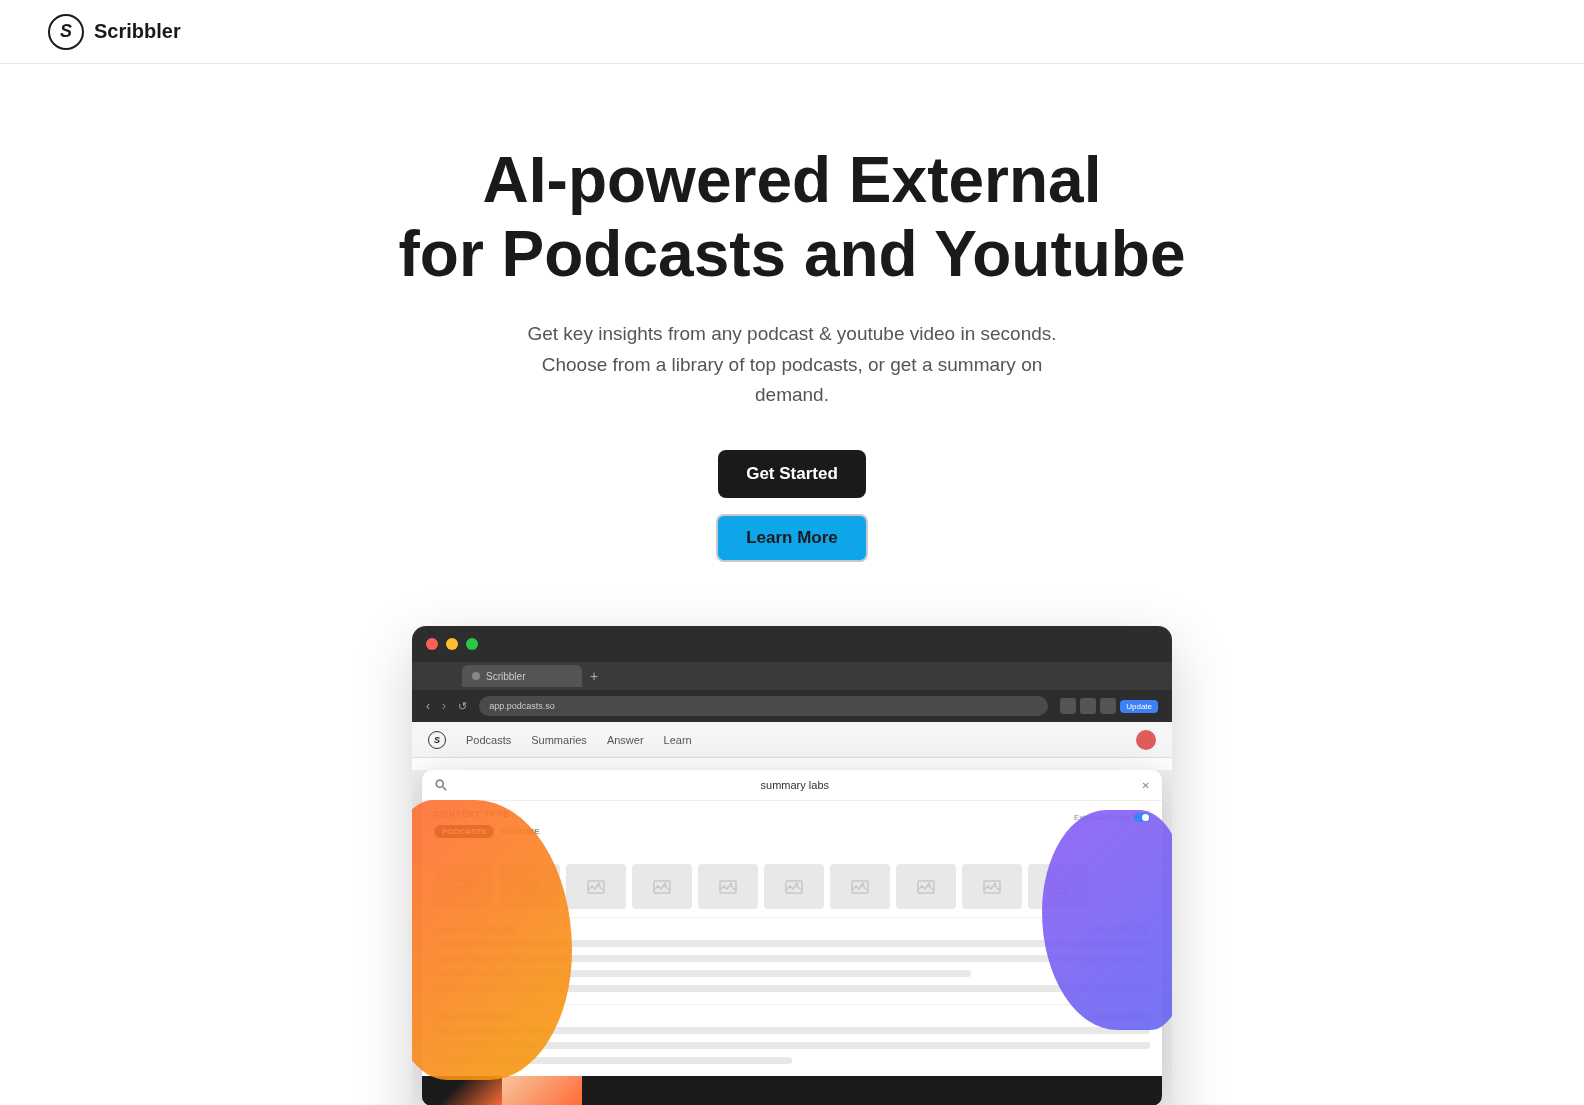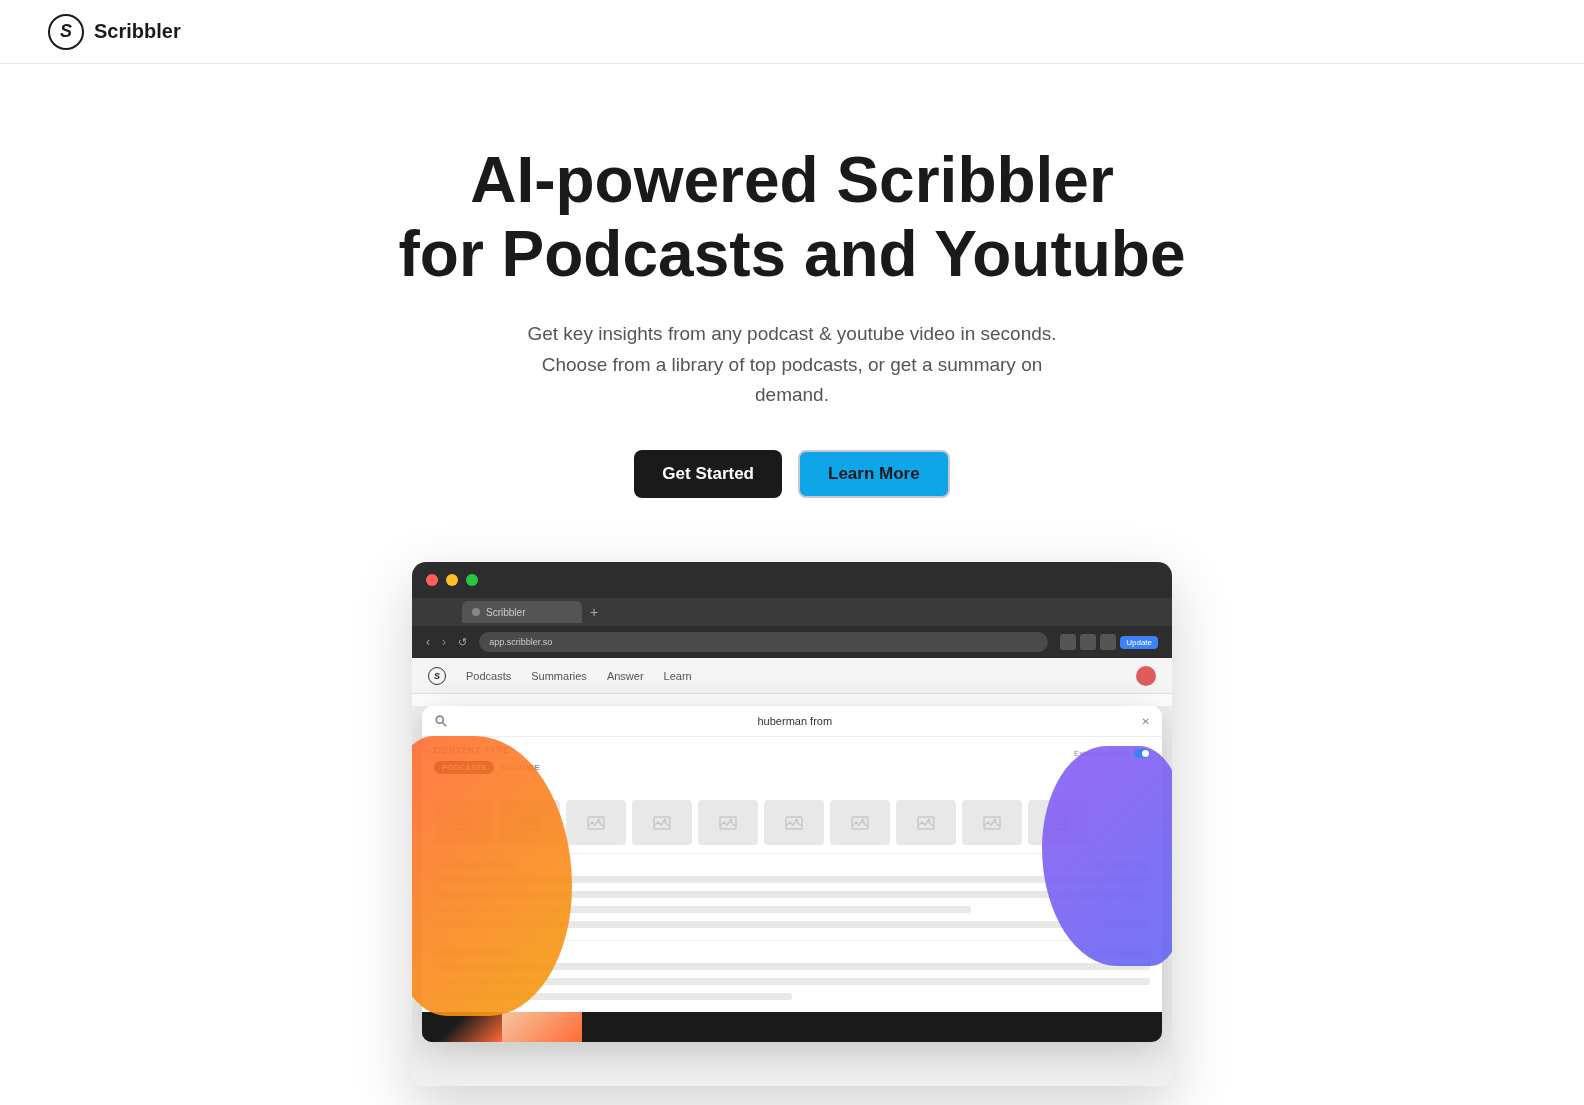--- a/index.html
+++ b/index.html
@@ -101,20 +101,21 @@
       line-height: 1.6;
       max-width: 560px;
       margin-bottom: 40px;
     }
 
     .hero-buttons {
       display: flex;
       gap: 16px;
       align-items: center;
       margin-bottom: 64px;
+      flex-direction: column;
     }
 
     .btn-primary {
       background: #1a1a1a;
       color: #ffffff;
       border: none;
       border-radius: 8px;
       padding: 14px 28px;
       font-size: 17px;
       font-weight: 600;
@@ -464,21 +465,21 @@
   <div class="logo-area">
     <div class="logo-icon">
       <span>S</span>
     </div>
     <span class="logo-text">Scribbler</span>
   </div>
 </nav>
 
 <section class="hero">
   <h1 class="hero-title">
-    <span>AI-powered Scribbler</span><br>
+    <span>AI-powered External</span><br>
     <span>for Podcasts and Youtube</span>
   </h1>
   <p class="hero-subtitle">
     <span>Get key insights from any podcast &amp; youtube video in seconds.</span><br>
     <span>Choose from a library of top podcasts, or get a summary on demand.</span>
   </p>
   <div class="hero-buttons">
     <button class="btn-primary">Get Started</button>
     <button class="btn-secondary">Learn More</button>
   </div>
@@ -497,21 +498,21 @@
         <span style="font-size:10px;color:#ccc;">Scribbler</span>
       </div>
       <span style="color:#aaa;font-size:14px;margin-left:4px;cursor:pointer;">+</span>
     </div>
 
     <div class="address-bar-row">
       <span style="color:#aaa;font-size:12px;cursor:pointer;">‹</span>
       <span style="color:#888;font-size:12px;cursor:pointer;">›</span>
       <span style="color:#aaa;font-size:11px;cursor:pointer;">↺</span>
       <div class="address-bar">
-        <span class="address-text">app.scribbler.so</span>
+        <span class="address-text">app.podcasts.so</span>
       </div>
       <div class="browser-toolbar-right">
         <div class="toolbar-btn"></div>
         <div class="toolbar-btn"></div>
         <div class="toolbar-btn"></div>
         <span class="update-btn">Update</span>
       </div>
     </div>
 
     <div class="app-nav">
@@ -529,21 +530,21 @@
         <div class="blob-purple"></div>
       </div>
 
       <div class="search-modal">
 
         <div class="modal-header">
           <svg class="search-icon-sm" viewBox="0 0 16 16" fill="none" stroke="#888" stroke-width="2">
             <circle cx="6.5" cy="6.5" r="4"></circle>
             <line x1="9.8" y1="9.8" x2="14" y2="14"></line>
           </svg>
-          <span class="search-input-value">huberman from</span>
+          <span class="search-input-value">summary labs</span>
           <span class="search-close">✕</span>
         </div>
 
         <div class="modal-section">
           <div class="modal-top-row">
             <span class="content-type-label">CONTENT TYPE</span>
             <div class="external-library-toggle">
               <span>External Library</span>
               <div class="toggle-dot"></div>
             </div>

